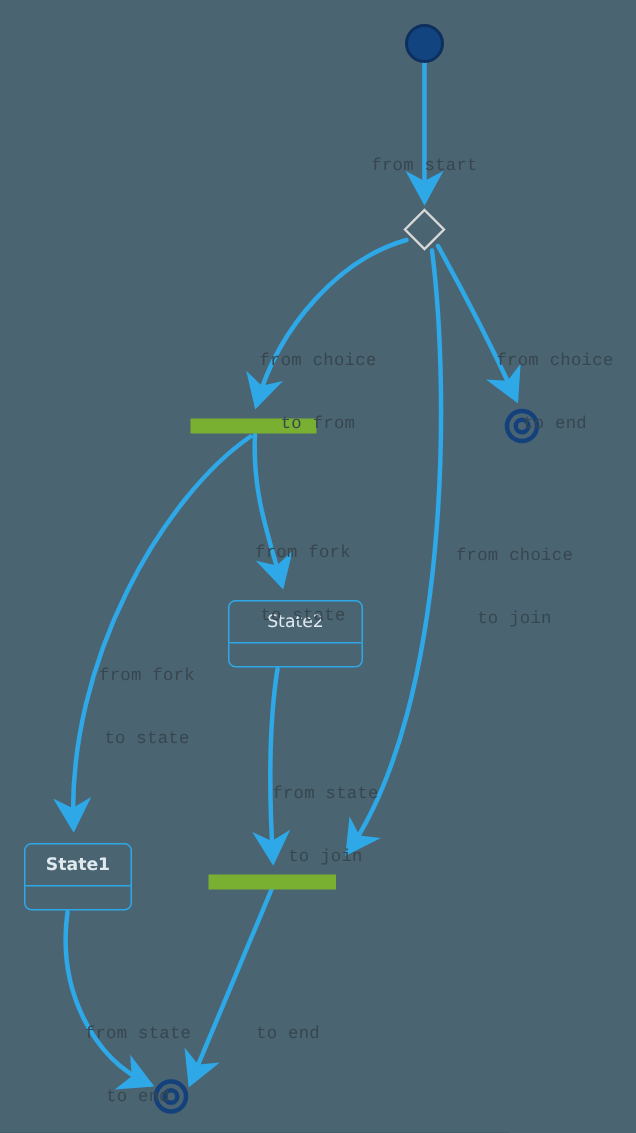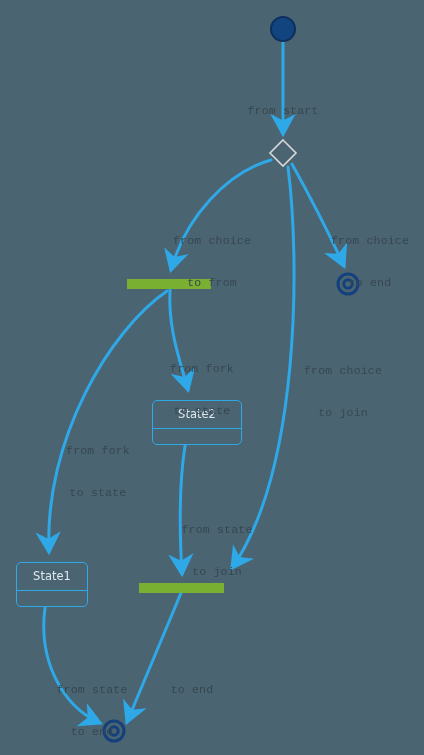--- a/index.html
+++ b/index.html
@@ -107,21 +107,21 @@
 
   <div class="bar-node" style="left:127px; top:279px; width:84px; height:10px;"></div>
 
   <div class="bar-node" style="left:139px; top:583px; width:85px; height:10px;"></div>
 
   <div class="state-node" style="left:152px; top:400px; width:90px; height:45px;">
     <div class="state-title">State2</div>
     <div class="state-body"></div>
   </div>
 
-  <div class="state-node" style="left:16px; top:562px; width:72px; height:45px;">
+  <div class="state-node" style="left:16px; top:562px; width:72px; height:45px;font-weight:bold;">
     <div class="state-title">State1</div>
     <div class="state-body"></div>
   </div>
 
   <div class="edge-label" style="left:223px; top:76px; width:120px;">
     <div>from start</div>
   </div>
 
   <div class="edge-label" style="left:152px; top:206px; width:120px;">
     <div>from choice</div>

